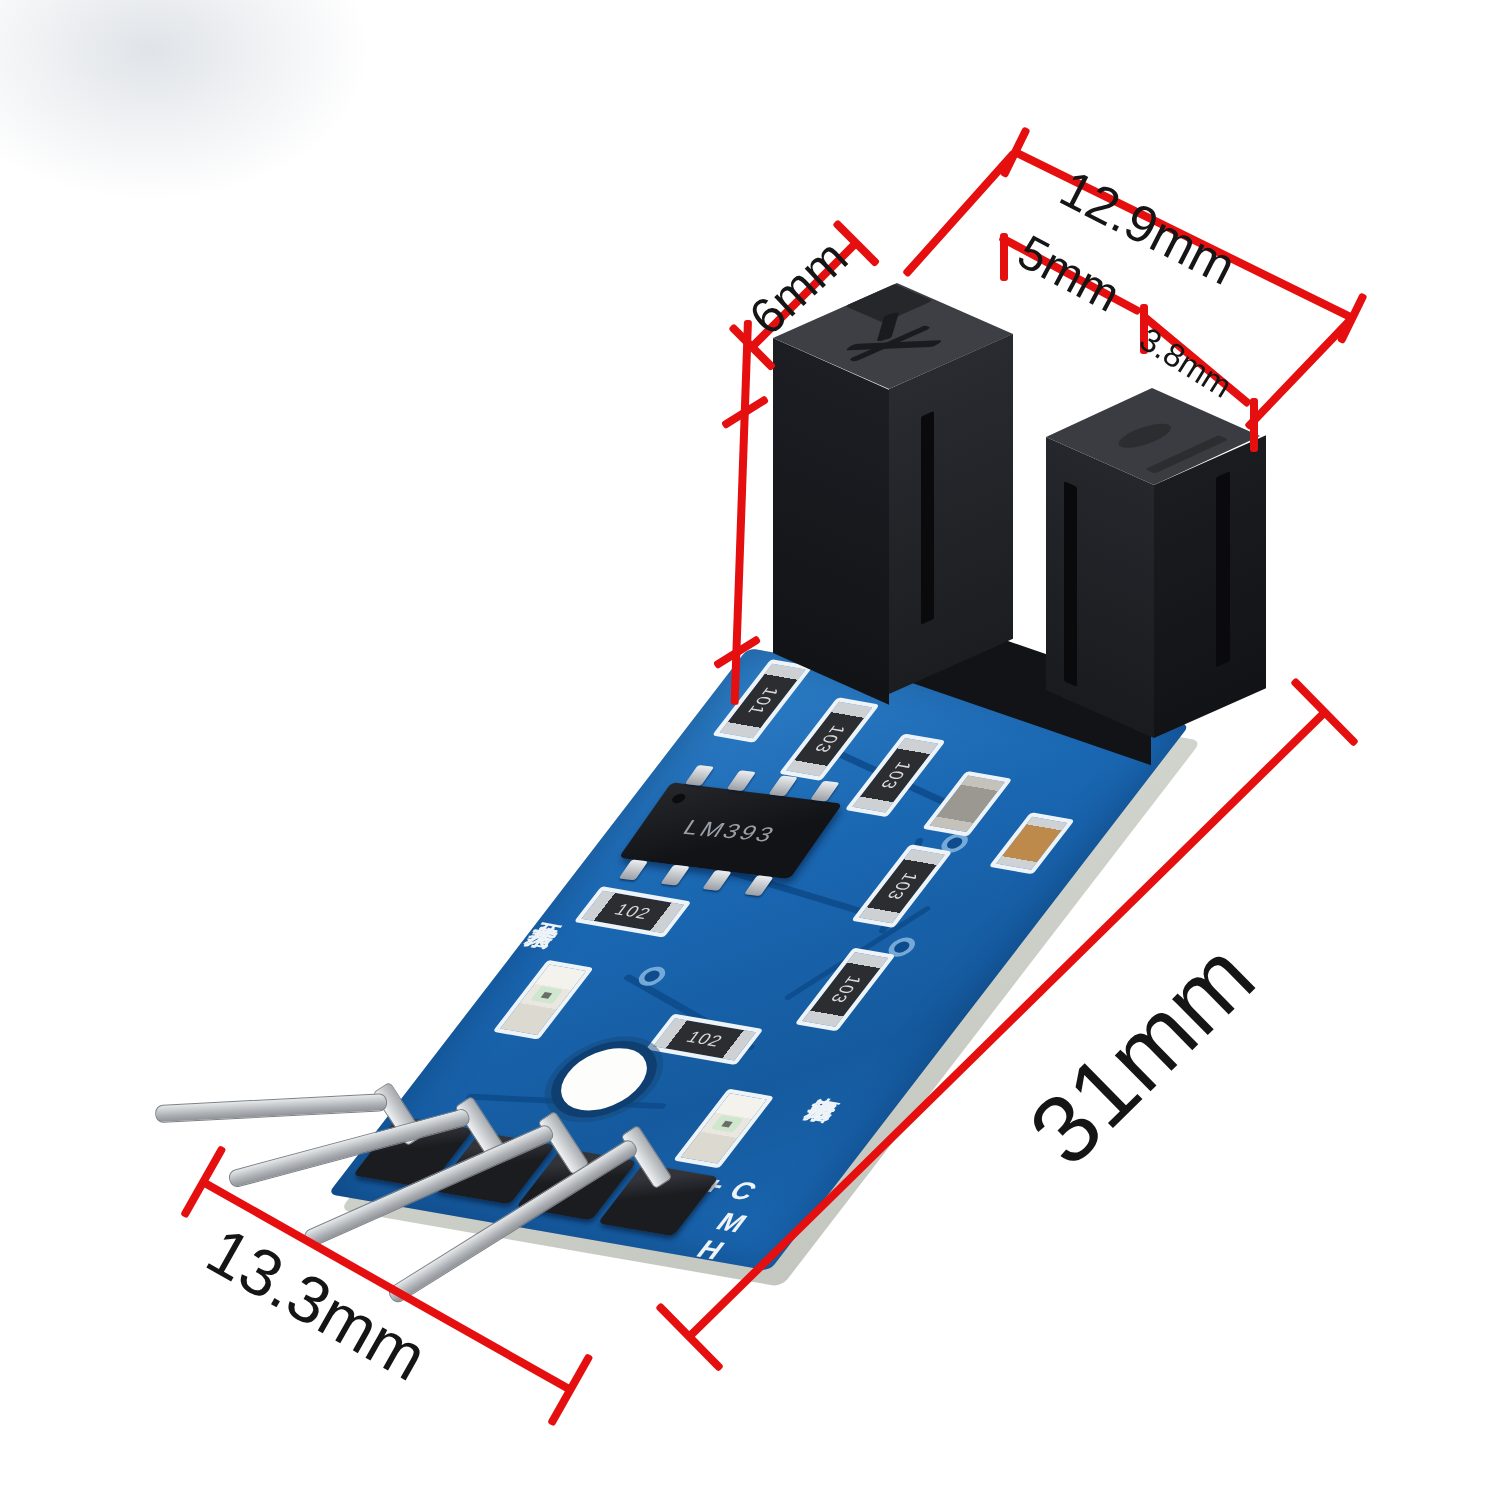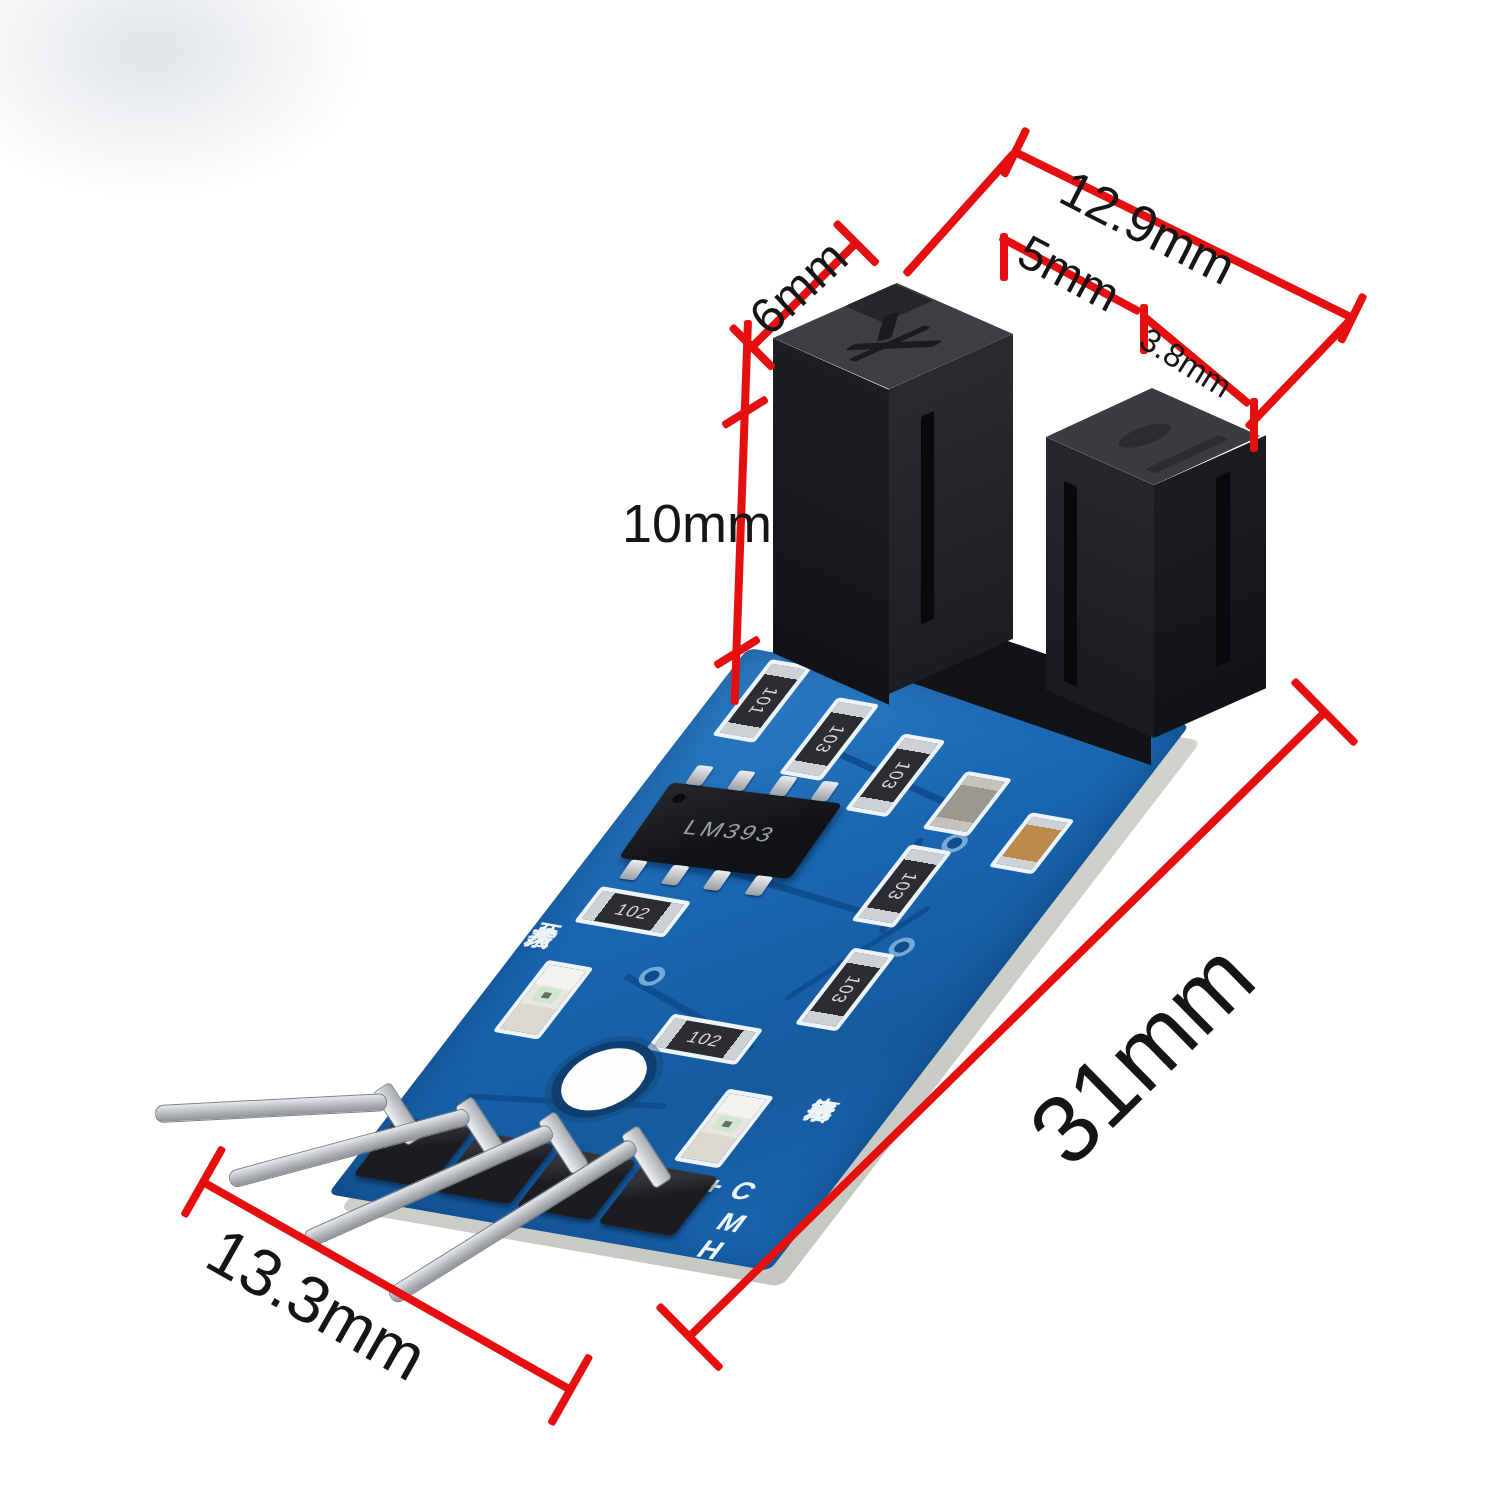--- a/index.html
+++ b/index.html
@@ -198,17 +198,16 @@
   <div class="dl" style="left:658px;top:1301px;width:90px;transform:rotate(45.5deg);"></div>
 
   <div class="dl" style="left:203px;top:1178px;width:422px;transform:rotate(29.5deg);"></div>
   <div class="dl" style="left:223px;top:1143px;width:80px;transform:rotate(119.5deg);"></div>
   <div class="dl" style="left:590px;top:1351px;width:80px;transform:rotate(119.5deg);"></div>
 
   <span class="dlabel" style="left:1078px;top:158px;font-size:52px;transform:rotate(27deg);">12.9mm</span>
   <span class="dlabel" style="left:1035px;top:224px;font-size:48px;transform:rotate(28deg);">5mm</span>
   <span class="dlabel" style="left:1153px;top:320px;font-size:33px;transform:rotate(32deg);">3.8mm</span>
   <span class="dlabel" style="left:738px;top:304px;font-size:50px;transform:rotate(-43deg);">6mm</span>
-  <span class="dlabel" style="left:622px;top:492px;font-size:54px;">10mm</span>
   <span class="dlabel" style="left:1008px;top:1108px;font-size:96px;transform:rotate(-44.5deg);">31mm</span>
   <span class="dlabel" style="left:232px;top:1212px;font-size:66px;transform:rotate(29.5deg);">13.3mm</span>
 
 </div>
 
 </body></html>

